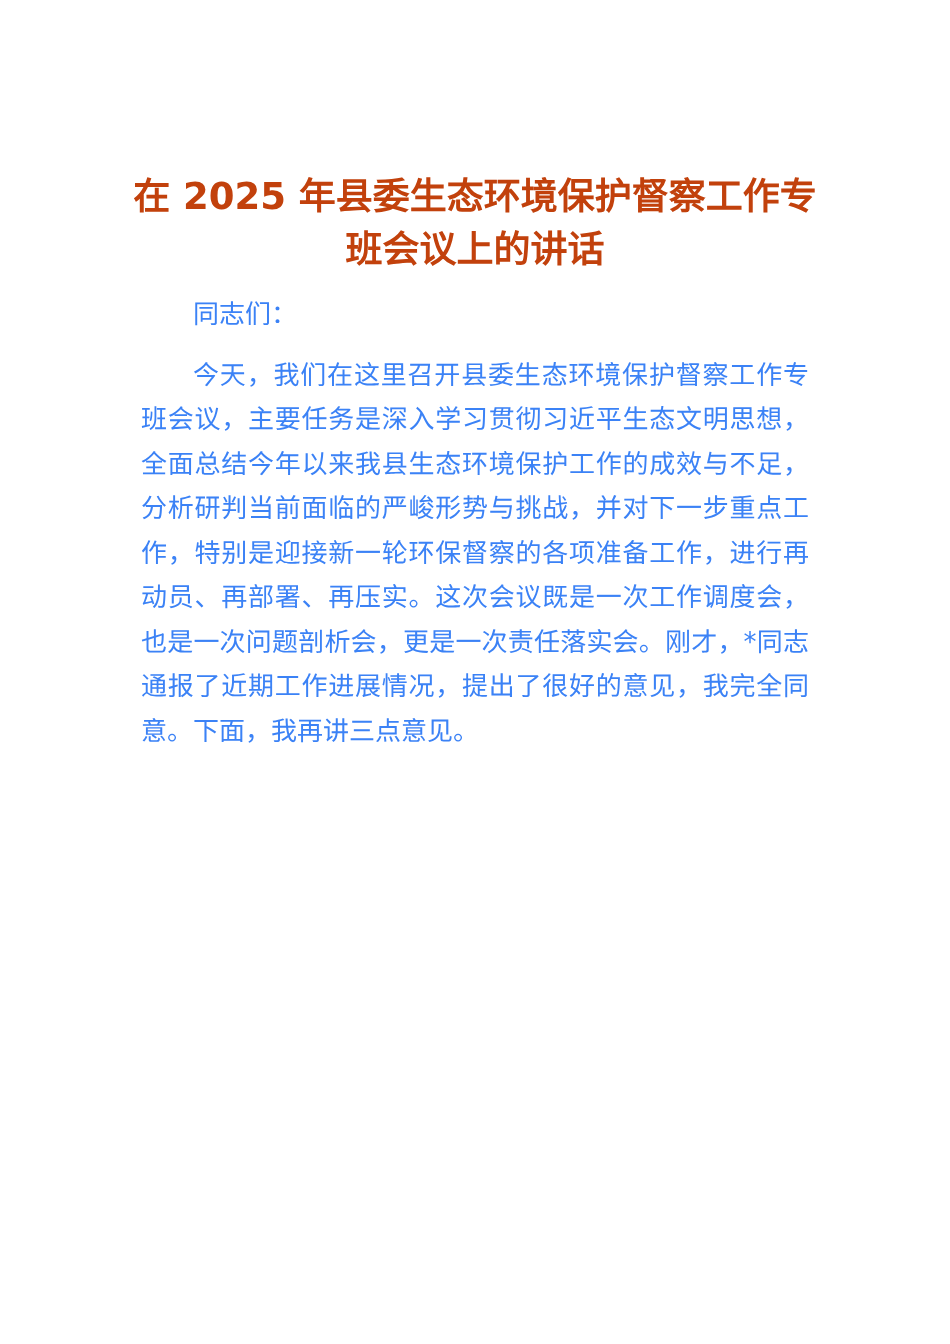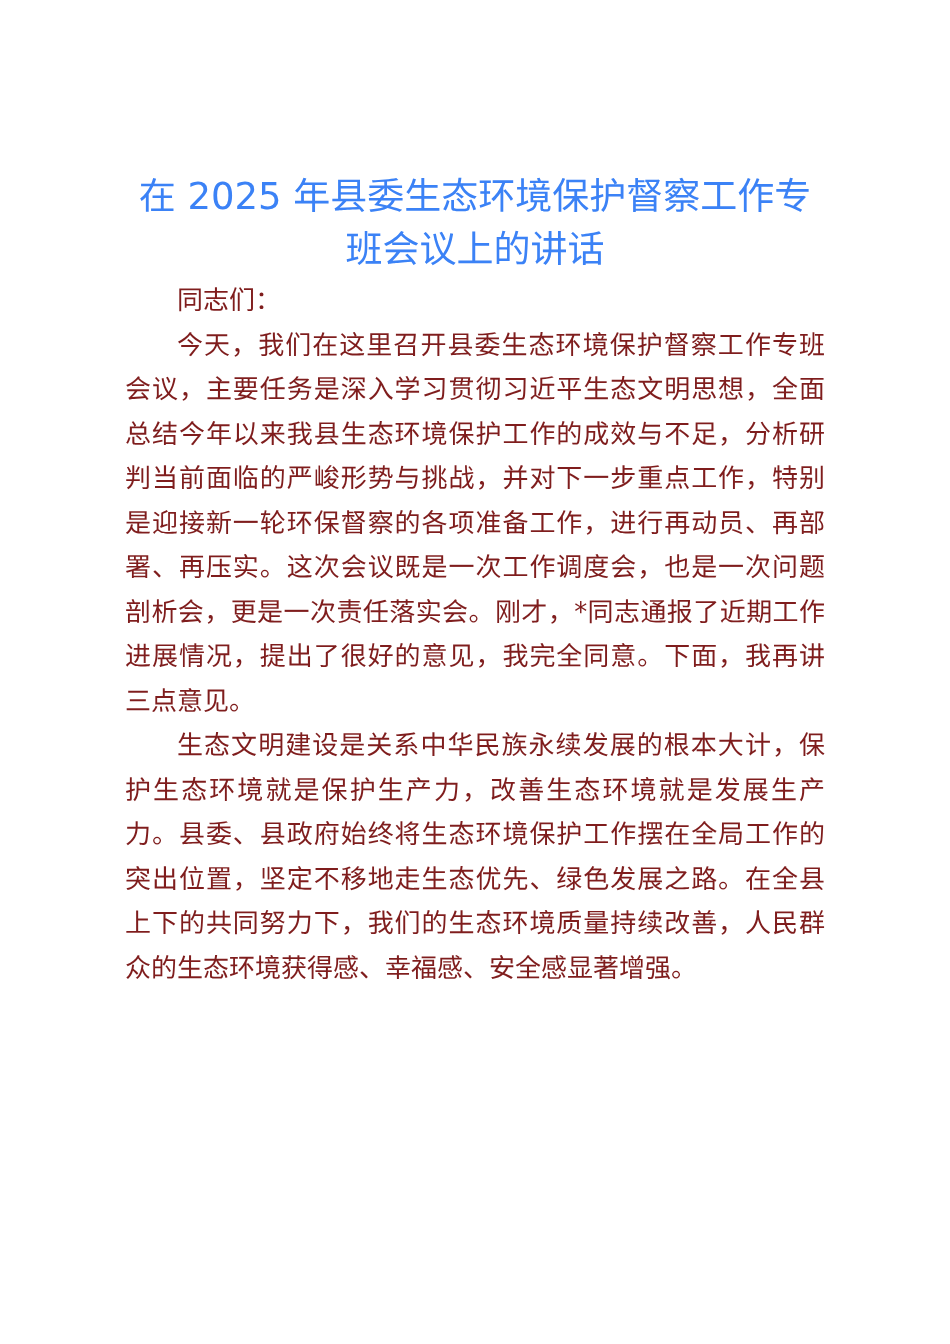--- a/index.html
+++ b/index.html
@@ -15,31 +15,31 @@
     padding: 170px 125px 0 125px;
     background: #ffffff;
     color: #000000;
     font-family: "DejaVu Sans", sans-serif;
     overflow: hidden;
   }
   .doc-title {
     margin: 0 0 2px 0;
     font-size: 37px;
     line-height: 53px;
-    font-weight: 400;
+    font-weight: 700;
     text-align: center;
-    color: #3b82f6;
+    color: #c2410c;
   }
   .doc-body p {
-    margin: 0;
+    margin: 16px;
     font-size: 26px;
     line-height: 44.5px;
     text-align: justify;
     text-indent: 2em;
-    color: #7f1d1d;
+    color: #3b82f6;
     word-break: break-all;
   }
   .doc-body p.salutation {
     text-align: left;
   }
   .heading-bold {
     font-weight: 700;
   }
   .heading-regular {
     font-weight: 400;
@@ -50,16 +50,15 @@
 
 <div class="page">
   <h1 class="doc-title">在 2025 年县委生态环境保护督察工作专班会议上的讲话</h1>
 
   <div class="doc-body">
     <p class="salutation">同志们：</p>
 
     <p>今天，我们在这里召开县委生态环境保护督察工作专班会议，主要任务是深入学习贯彻习近平生态文明思想，全面总结今年以来我县生态环境保护工作的成效与不足，分析研判当前面临的严峻形势与挑战，并对下一步重点工作，特别是迎接新一轮环保督察的各项准备工作，进行再动员、再部署、再压实。这次会议既是一次工作调度会，也是一次问题剖析会，更是一次责任落实会。刚才，*同志通报了近期工作进展情况，提出了很好的意见，我完全同意。下面，我再讲三点意见。</p>
 
 
-    <p>生态文明建设是关系中华民族永续发展的根本大计，保护生态环境就是保护生产力，改善生态环境就是发展生产力。县委、县政府始终将生态环境保护工作摆在全局工作的突出位置，坚定不移地走生态优先、绿色发展之路。在全县上下的共同努力下，我们的生态环境质量持续改善，人民群众的生态环境获得感、幸福感、安全感显著增强。</p>
 
   </div>
 </div>
 
 </body></html>

